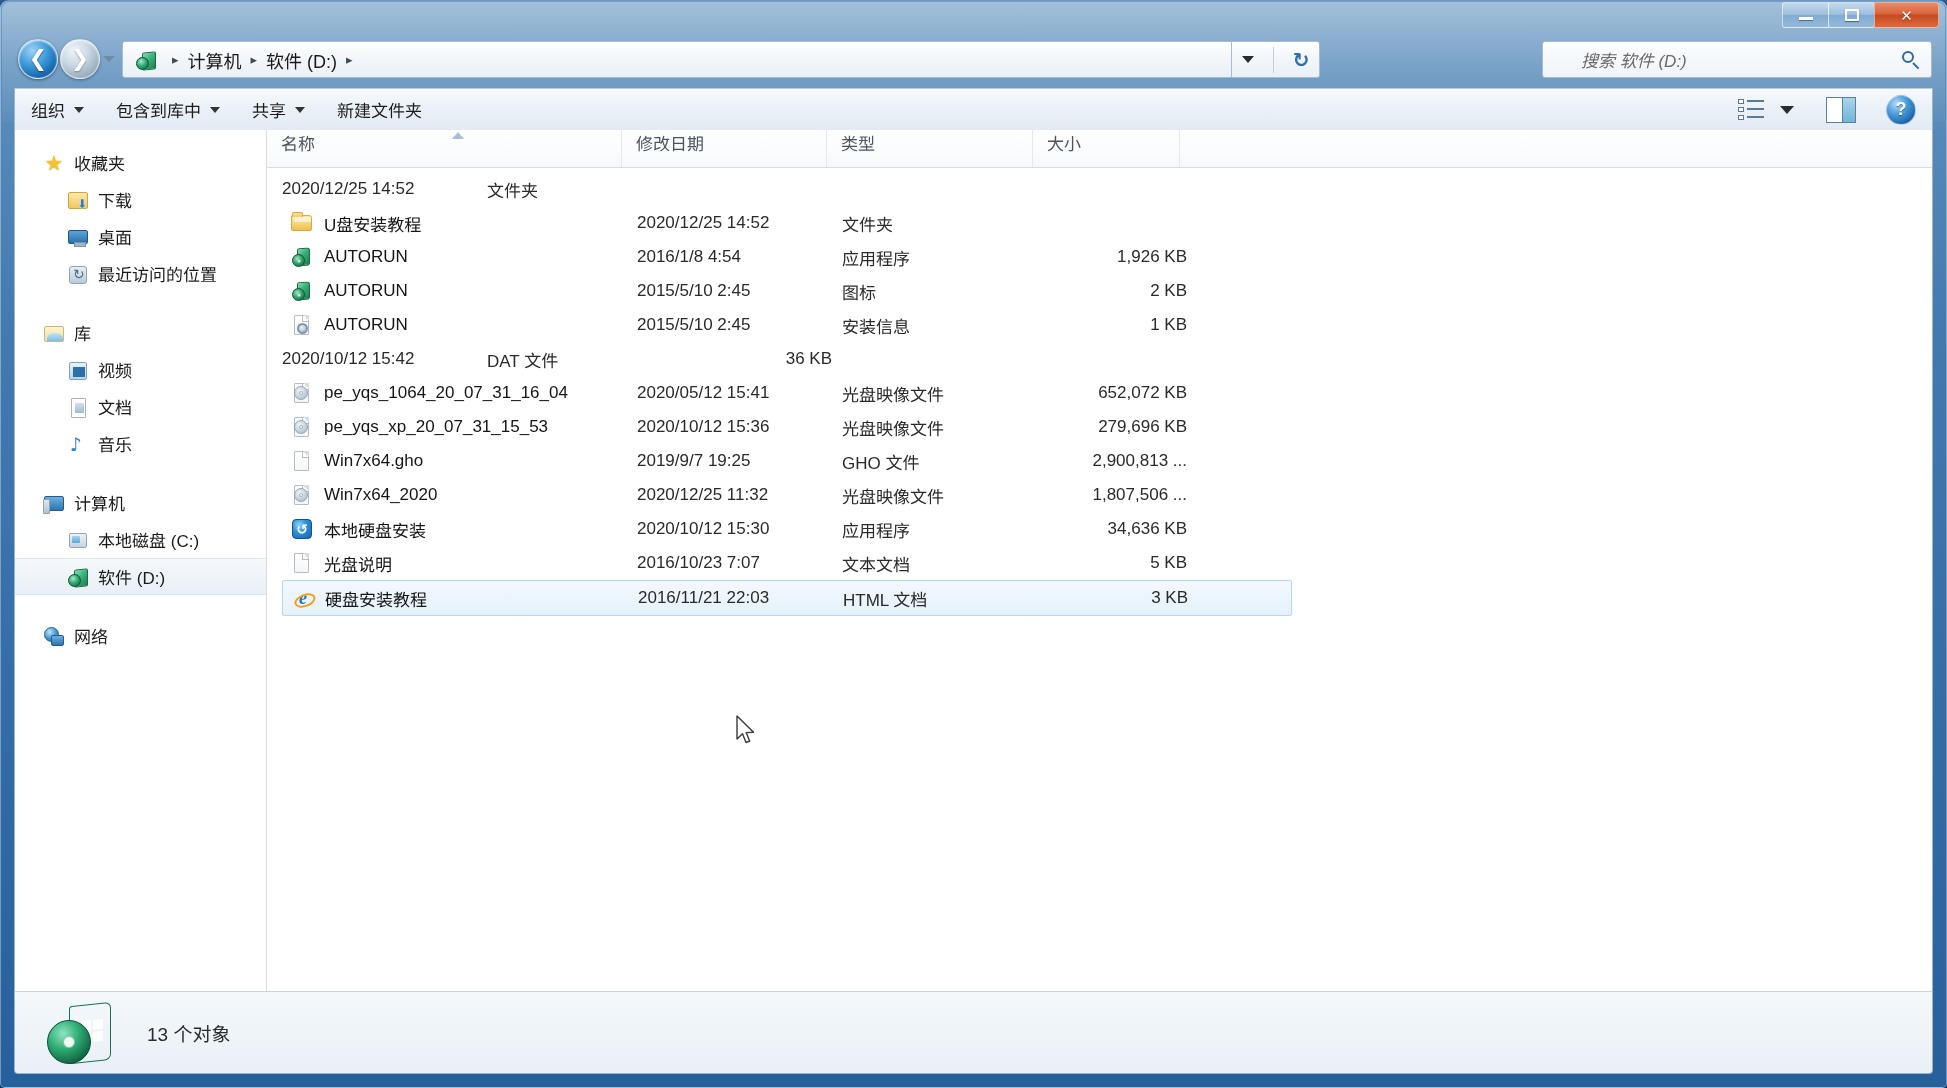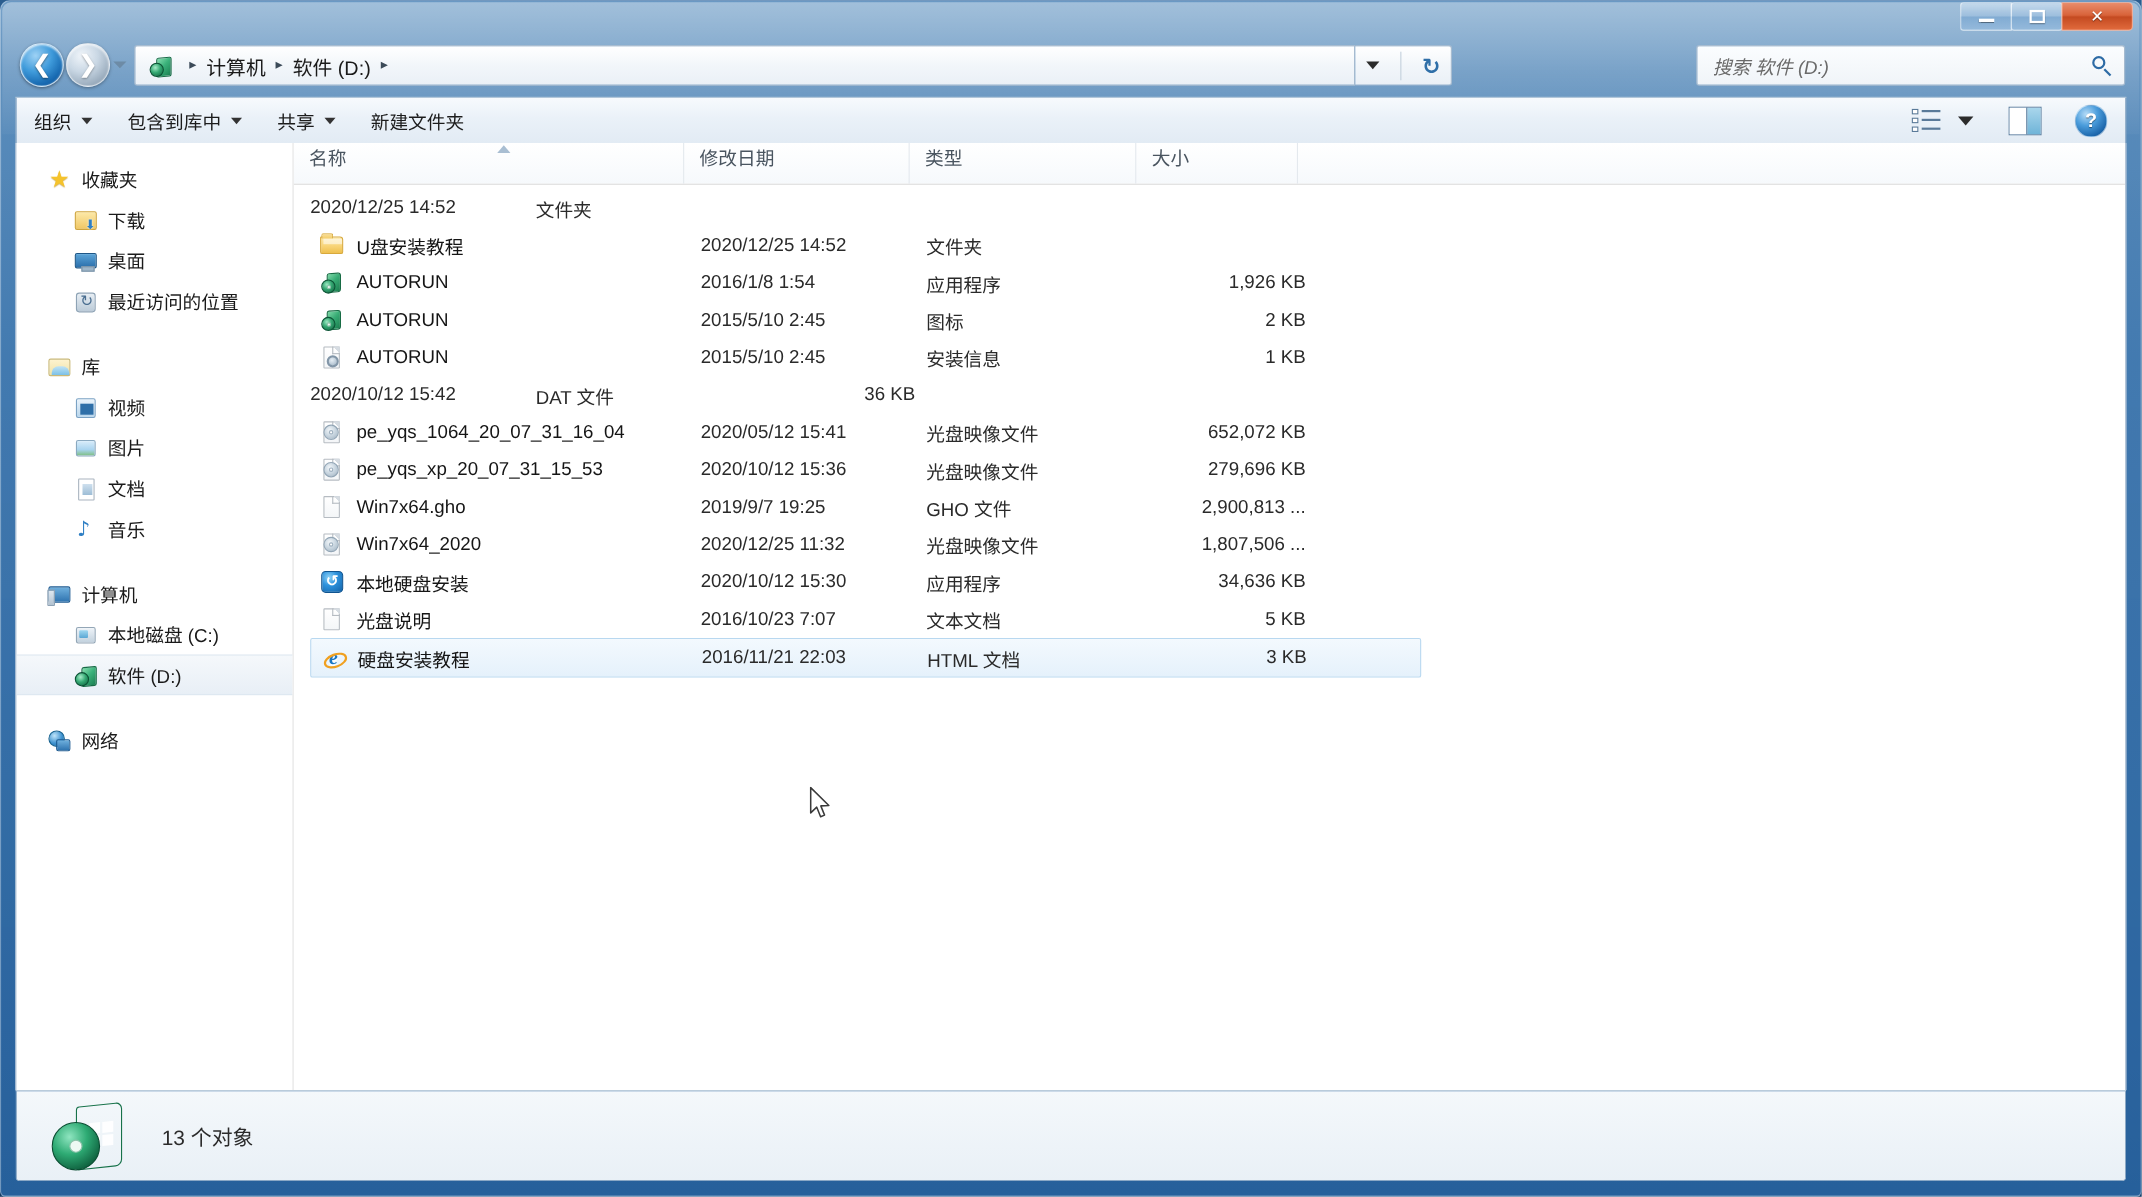--- a/index.html
+++ b/index.html
@@ -171,21 +171,21 @@
   #searchbox {
     position: absolute; left: 1542px; top: 7px;
     width: 390px; height: 37px;
     background: linear-gradient(180deg,#fbfdff 0%, #f0f4f8 100%);
     border: 1px solid #a8bcd0;
     border-radius: 3px;
     display: flex; align-items: center;
     padding: 0 10px 0 14px;
   }
   #search-placeholder {
-    flex: 1; font-size: 17px; font-style: italic; color: #6a6a6a;
+    flex: 1; font-size: 17px; font-style: italic; color: #6a6a6a; margin-left: 24px;
   }
   #search-icon {
     width: 20px; height: 20px; position: relative; flex: 0 0 auto;
   }
   #search-icon .lens {
     position: absolute; left: 1px; top: 1px;
     width: 12px; height: 12px; border: 2px solid #2d6ba5; border-radius: 50%;
   }
   #search-icon .handle {
     position: absolute; left: 12px; top: 12px;
@@ -763,26 +763,20 @@
           <span>库</span>
         </div>
         <div class="nav-item child">
           <span class="nav-icon">
               <span class="ico-video"></span>
             </span>
           <span>视频</span>
         </div>
         <div class="nav-item child">
           <span class="nav-icon">
-              <span class="ico-pic"></span>
-            </span>
-          <span>图片</span>
-        </div>
-        <div class="nav-item child">
-          <span class="nav-icon">
               <span class="ico-doc"></span>
             </span>
           <span>文档</span>
         </div>
         <div class="nav-item child">
           <span class="nav-icon">
               <span class="ico-music">♪</span>
             </span>
           <span>音乐</span>
         </div>
@@ -866,21 +860,21 @@
             <div class="cell c-name">
               <span class="file-icon">
                 <span class="ico-disc">
                   <span class="d-green"></span>
                   <span class="d-circ"></span>
                   <span class="d-hole"></span>
                 </span>
               </span>
               <span>AUTORUN</span>
             </div>
-            <div class="cell c-date">2016/1/8 1:54</div>
+            <div class="cell c-date">2016/1/8 4:54</div>
             <div class="cell c-type">应用程序</div>
             <div class="cell c-size">1,926 KB</div>
           </div>
           <div class="frow">
             <div class="cell c-name">
               <span class="file-icon">
                 <span class="ico-disc">
                   <span class="d-green"></span>
                   <span class="d-circ"></span>
                   <span class="d-hole"></span>

